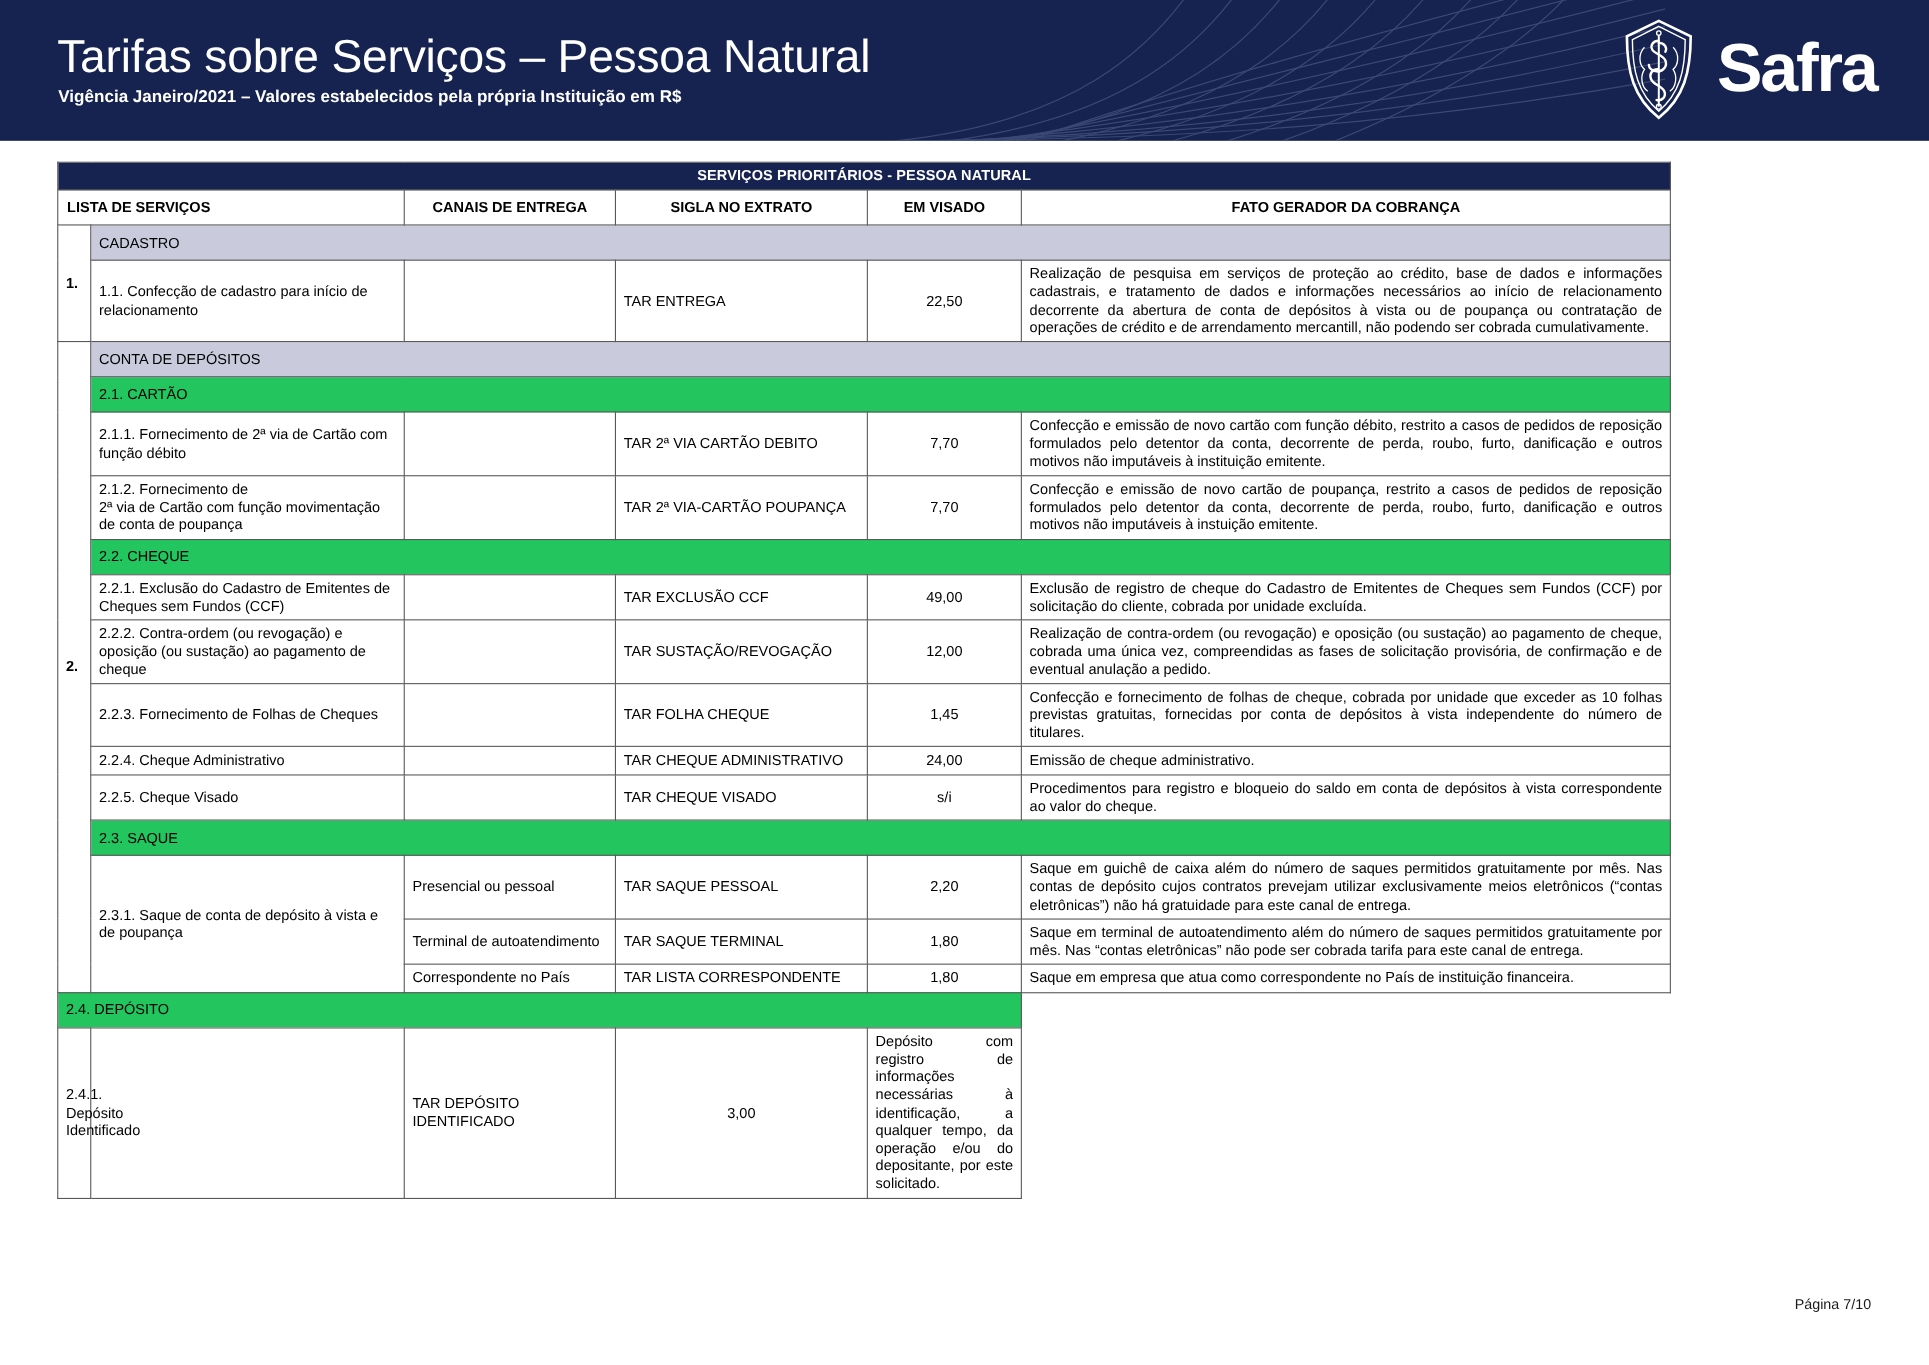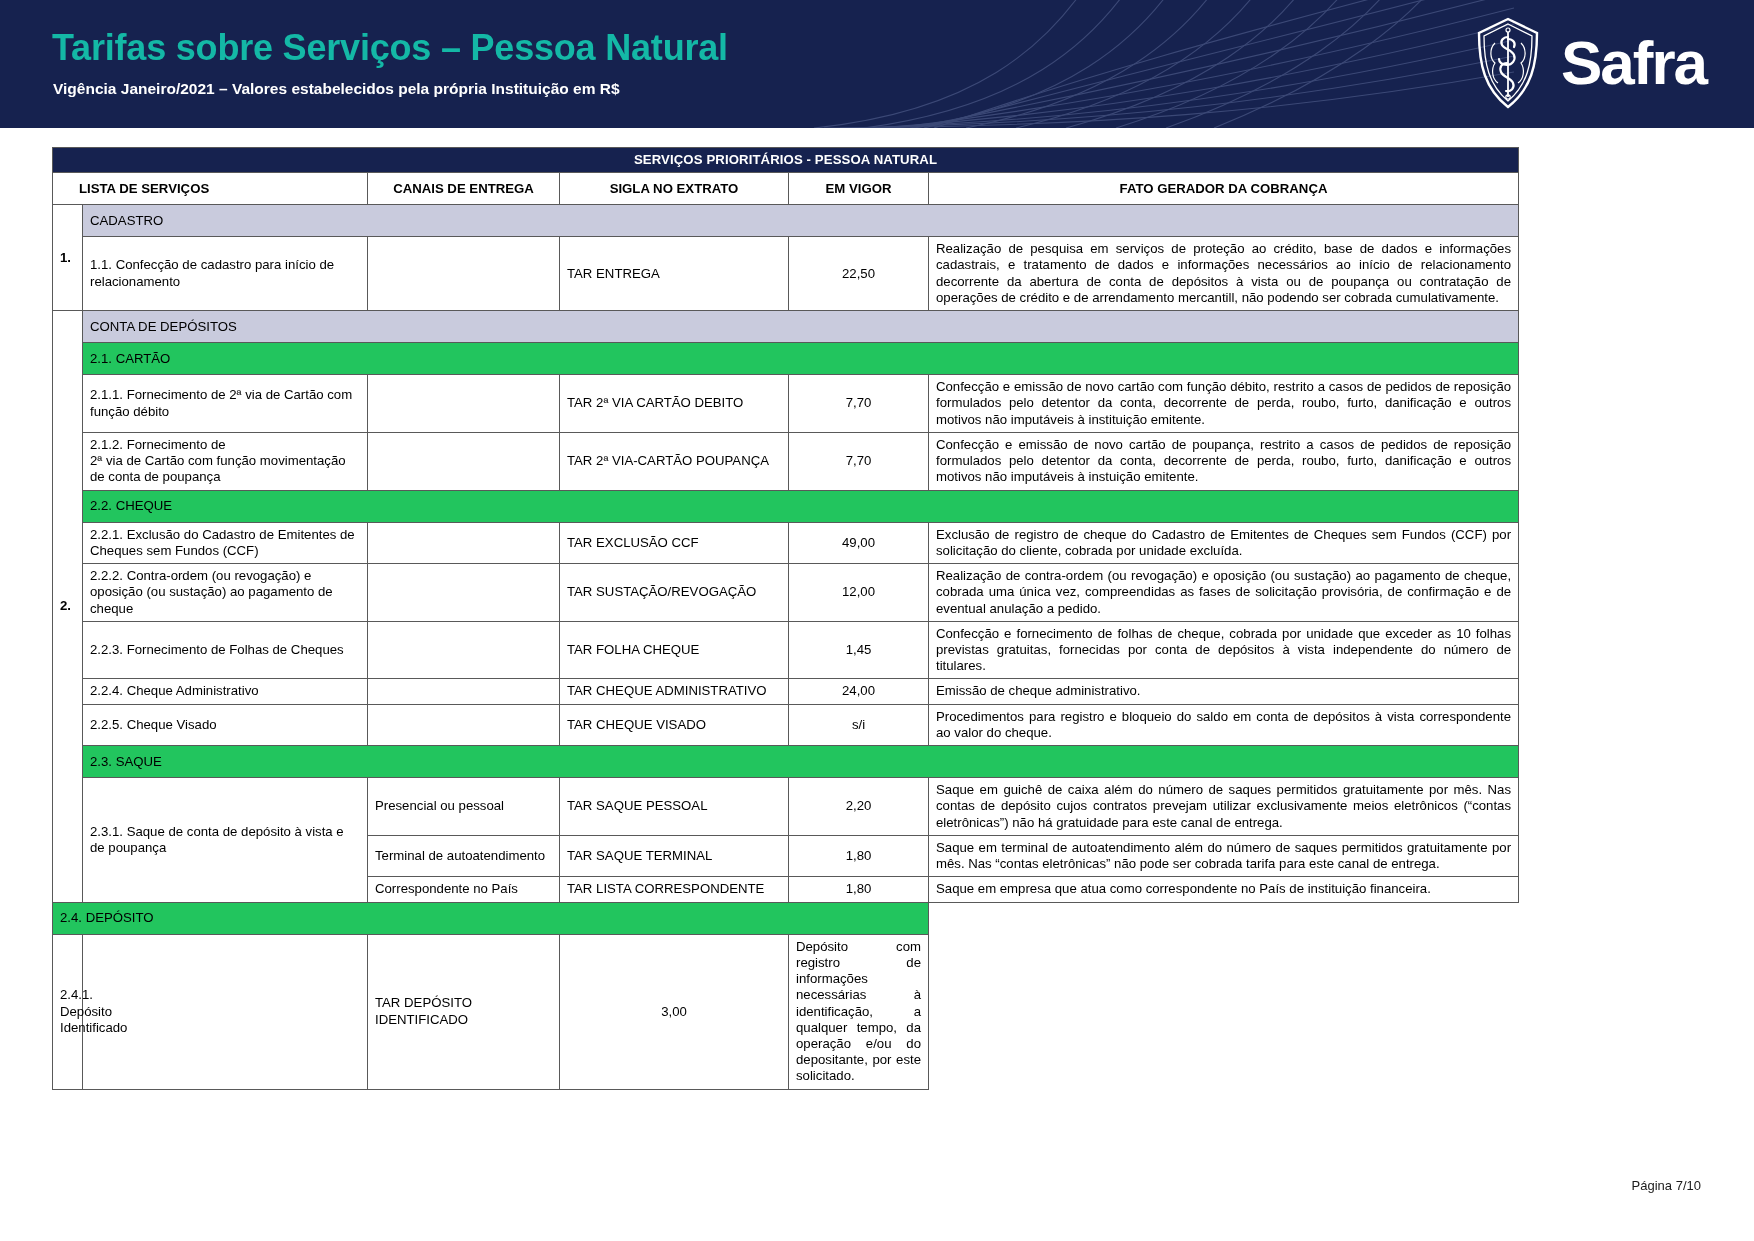--- a/index.html
+++ b/index.html
@@ -32,23 +32,23 @@
     right: 240px;
     width: 700px;
     height: 128px;
     pointer-events: none;
     opacity: .55;
   }
   .banner-title {
     position: absolute;
     left: 52px;
     top: 27px;
-    font-size: 36px;
-    font-weight: bold;
-    color: #14b8a6;
+    font-size: 42px;
+    font-weight: normal;
+    color: #ffffff;
     letter-spacing: -0.2px;
     white-space: nowrap;
   }
   .banner-sub {
     position: absolute;
     left: 53px;
     top: 80px;
     font-size: 15.5px;
     font-weight: bold;
     color: #ffffff;
@@ -110,21 +110,21 @@
     letter-spacing: .1px;
     margin-left: 28px;
   }
   .col-head td {
     font-weight: bold;
     font-size: 14px;
     text-align: center;
     padding: 8px 4px;
     height: 32px;
   }
-  .col-head td.left { text-align: left; padding-left: 26px; }
+  .col-head td.left { text-align: left; padding-left: 8px; }
 
   .grp-num {
     font-weight: bold;
     font-size: 14.5px;
     text-align: left;
     vertical-align: top;
     padding-top: 6px;
     background: #ffffff;
   }
   .grp-band {
@@ -216,21 +216,21 @@
     <tbody>
 
       <tr class="title-bar">
         <td colspan="6">SERVIÇOS PRIORITÁRIOS - PESSOA NATURAL</td>
       </tr>
 
       <tr class="col-head">
         <td colspan="2" class="left">LISTA DE SERVIÇOS</td>
         <td>CANAIS DE ENTREGA</td>
         <td>SIGLA NO EXTRATO</td>
-        <td>EM VIGOR</td>
+        <td>EM VISADO</td>
         <td>FATO GERADOR DA COBRANÇA</td>
       </tr>
 
       <tr>
         <td class="grp-num" rowspan="2">1.</td>
         <td class="grp-band" colspan="5">CADASTRO</td>
       </tr>
       <tr>
         <td class="serv">1.1. Confecção de cadastro para início de relacionamento</td>
         <td class="canal blank"></td>

